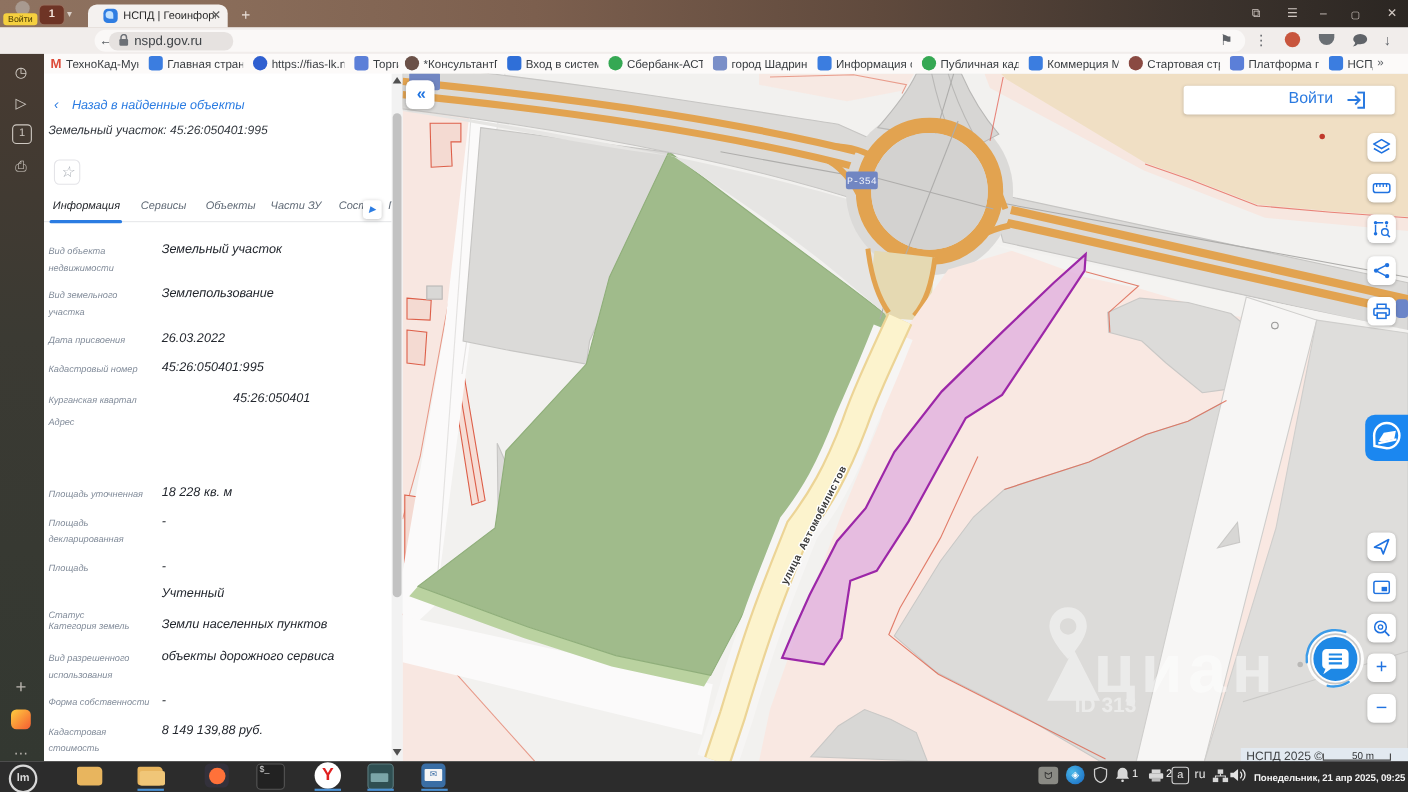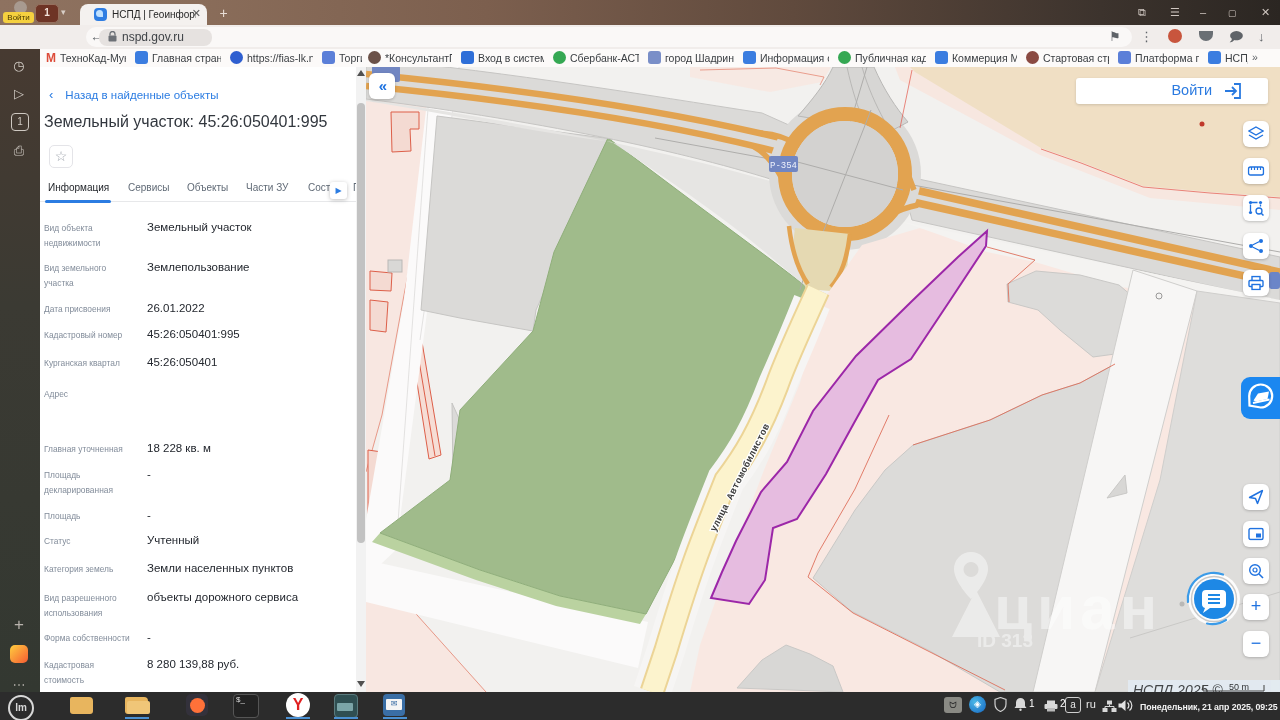--- a/index.html
+++ b/index.html
@@ -26,46 +26,46 @@
 #addrtitle{left:66px;top:31px;width:1214px;text-align:center;font-size:11.5px;color:#1f2124;}
 .aico{top:29px;color:#5f6368;font-size:13px;line-height:15px;}
 
 #bookmarks{left:0;top:49px;width:1280px;height:18px;background:#fcfaf9;}
 .bm{position:absolute;top:2px;height:14px;font-size:10.5px;color:#3a3e42;white-space:nowrap;overflow:hidden;}
 .bm i{display:inline-block;width:13px;height:13px;border-radius:3px;vertical-align:-2px;margin-right:4px;}
 
 #sidebar{left:0;top:49px;width:40px;height:643px;background:linear-gradient(180deg,#473a31,#3b3a33 40%,#333831);}
 .sico{position:absolute;left:8px;width:22px;height:22px;color:#cfc9c2;font-size:13px;text-align:center;line-height:20px;}
 
-#panel{left:40px;top:67px;width:340px;height:625px;background:#fff;overflow:hidden;}
+#panel{left:40px;top:67px;width:340px;height:625px;background:#fff;overflow:hidden;font-style:italic;}
 #pscroll{left:356px;top:67px;width:10px;height:625px;background:#f2f2f2;}
 #pthumb{left:357px;top:103px;width:8px;height:440px;background:#c2c2c2;border-radius:4px;}
 #backlink{position:absolute;left:9px;top:20px;color:#2b7ce2;font-size:11.5px;}
 #backlink .ch{margin-right:12px;font-size:13px;}
-#ptitle{position:absolute;left:4px;top:46px;color:#32373e;font-size:16px;font-weight:500;letter-spacing:0;white-space:nowrap;}
+#ptitle{position:absolute;left:4px;top:46px;color:#32373e;font-size:11px;font-weight:500;letter-spacing:0;white-space:nowrap;}
 #starbtn{position:absolute;left:9px;top:78px;width:22px;height:21px;border:1px solid #e4e4e8;border-radius:5px;color:#a0a6ae;font-size:14px;text-align:center;line-height:21px;}
 #tabs{position:absolute;left:0px;top:114px;width:316px;height:20px;border-bottom:1px solid #e7e8ea;font-size:10px;color:#606a76;}
 #tabs span{position:absolute;top:1px;}
 #tabs .act{color:#23262b;}
 #tabu{position:absolute;left:5px;top:133px;width:66px;height:3px;background:#2b7ce2;border-radius:2px;}
 #tabarrow{position:absolute;left:290px;top:115px;width:17px;height:17px;background:#fff;box-shadow:0 1px 4px rgba(0,0,0,.25);border-radius:3px;color:#2b7ce2;font-size:8px;text-align:center;line-height:17px;}
 .lb{position:absolute;left:4px;width:92px;font-size:8.4px;line-height:15px;color:#828c9a;}
 .vl{position:absolute;left:107px;width:200px;font-size:11.5px;line-height:15.3px;color:#23272e;}
 
 #map{left:366px;top:67px;width:914px;height:625px;background:#f2f1ef;}
 .mbtn{position:absolute;width:26px;height:26px;background:#fff;border-radius:6px;box-shadow:0 1px 3px rgba(0,0,0,.22);}
 .mbtn svg{position:absolute;left:50%;top:50%;transform:translate(-50%,-50%);}
 #collapse{left:3px;top:6px;color:#1d72e0;font-size:15px;font-weight:bold;text-align:center;line-height:26px;letter-spacing:-2px;}
 #loginbar{position:absolute;left:710px;top:11px;width:192px;height:26px;background:#fff;border-radius:3px;box-shadow:0 1px 3px rgba(0,0,0,.15);}
 #loginbar .t{position:absolute;right:56px;top:4px;color:#2a7ae0;font-size:14.5px;}
 #legend{position:absolute;left:6px;top:588px;width:288px;height:33px;background:#fff;border-radius:4px;box-shadow:0 1px 3px rgba(0,0,0,.18);}
 #legend .t{position:absolute;left:16px;top:8px;font-size:15.5px;color:#3d4350;}
 #legend .s{position:absolute;left:266px;top:6px;color:#2c2f33;font-size:10px;line-height:10px;font-weight:bold;}
 #scalestrip{position:absolute;left:762px;top:613px;width:152px;height:13px;background:#e3ebf2;opacity:.92;}
-#scalestrip .c{position:absolute;left:5px;top:2px;font-size:14px;color:#35383b;font-style:italic;}
+#scalestrip .c{position:absolute;left:5px;top:2px;font-size:11px;color:#35383b;}
 #scalestrip .m{position:absolute;left:101px;top:2px;font-size:9px;color:#202326;}
 #chatbtn{position:absolute;left:815px;top:499px;width:66px;height:66px;}
 </style>
 </head>
 <body>
 <div id="stage">
 
   <div id="titlebar" class="abs"></div>
   <div id="avatar" class="abs">
       <div class="head"></div>
@@ -143,42 +143,42 @@
       <span style="left:268px;">Соста</span>
       <span style="left:313px;">П</span>
     </div>
     <div id="tabu"></div>
     <div id="tabarrow">▶</div>
     <div class="lb" style="top:154px;">Вид объекта<br>недвижимости</div>
     <div class="vl" style="top:153px;">Земельный участок</div>
     <div class="lb" style="top:194px;">Вид земельного<br>участка</div>
     <div class="vl" style="top:193px;">Землепользование</div>
     <div class="lb" style="top:235px;">Дата присвоения</div>
-    <div class="vl" style="top:234px;">26.01.2022</div>
+    <div class="vl" style="top:234px;">26.03.2022</div>
     <div class="lb" style="top:261px;">Кадастровый номер</div>
     <div class="vl" style="top:260px;">45:26:050401:995</div>
     <div class="lb" style="top:289px;">Курганская квартал</div>
-    <div class="vl" style="top:288px;">45:26:050401</div>
-    <div class="lb" style="top:320px;">Адрес</div>
-    <div class="lb" style="top:375px;">Главная уточненная</div>
+    <div class="vl" style="top:288px;text-align:center;">45:26:050401</div>
+    <div class="lb" style="top:309px;">Адрес</div>
+    <div class="lb" style="top:375px;">Площадь уточненная</div>
     <div class="vl" style="top:374px;">18 228 кв. м</div>
     <div class="lb" style="top:401px;">Площадь<br>декларированная</div>
     <div class="vl" style="top:400px;">-</div>
     <div class="lb" style="top:442px;">Площадь</div>
     <div class="vl" style="top:441px;">-</div>
-    <div class="lb" style="top:467px;">Статус</div>
+    <div class="lb" style="top:485px;">Статус</div>
     <div class="vl" style="top:466px;">Учтенный</div>
     <div class="lb" style="top:495px;">Категория земель</div>
     <div class="vl" style="top:494px;">Земли населенных пунктов</div>
     <div class="lb" style="top:524px;">Вид разрешенного<br>использования</div>
     <div class="vl" style="top:523px;">объекты дорожного сервиса</div>
     <div class="lb" style="top:564px;">Форма собственности</div>
     <div class="vl" style="top:563px;">-</div>
     <div class="lb" style="top:591px;">Кадастровая<br>стоимость</div>
-    <div class="vl" style="top:590px;">8 280 139,88 руб.</div>
+    <div class="vl" style="top:590px;">8 149 139,88 руб.</div>
   </div>
   <div id="pscroll" class="abs"></div>
   <div id="pthumb" class="abs"></div>
   <div class="abs" style="left:357px;top:70px;width:0;height:0;border-left:4px solid transparent;border-right:4px solid transparent;border-bottom:6px solid #505050;"></div>
   <div class="abs" style="left:357px;top:681px;width:0;height:0;border-left:4px solid transparent;border-right:4px solid transparent;border-top:6px solid #505050;"></div>
 
   <div id="map" class="abs">
     <svg id="mapsvg" width="914" height="625" viewBox="366 67 914 625">
 
 <rect x="366" y="67" width="914" height="625" fill="#f2f1ef"></rect>

